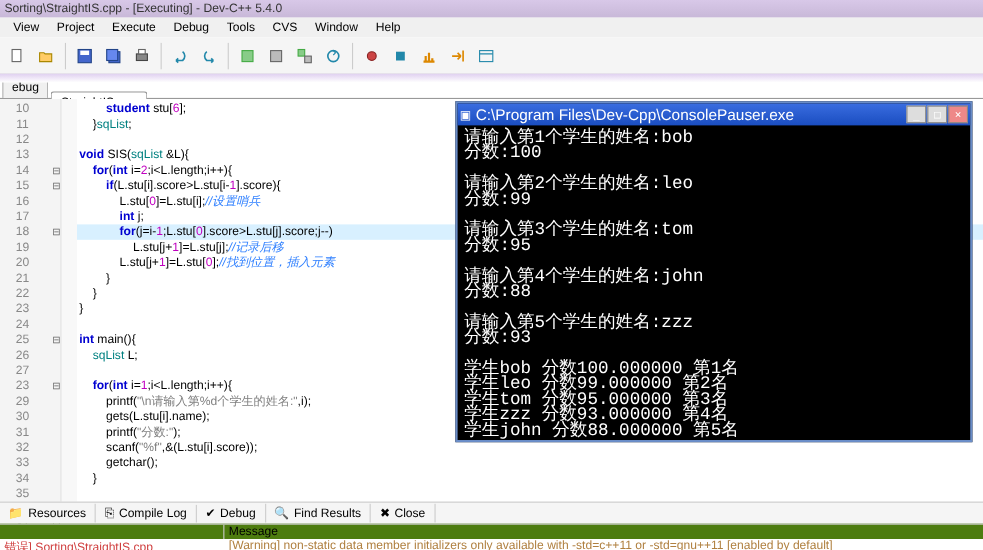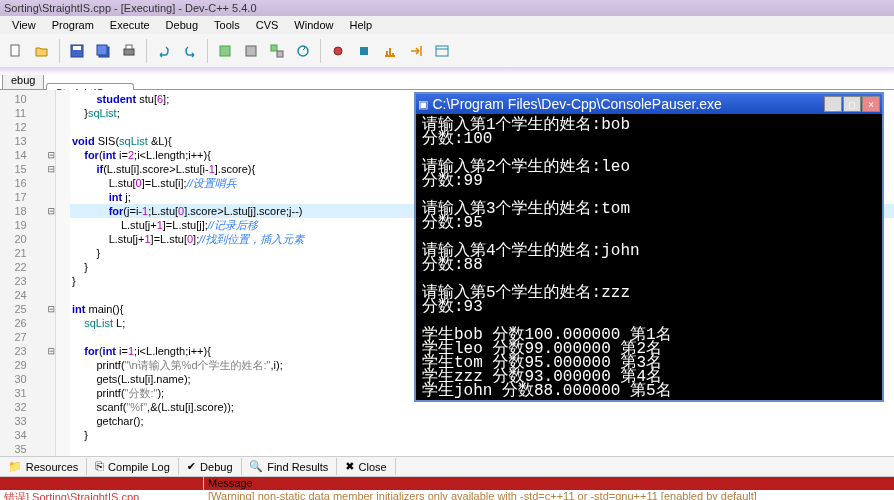--- a/index.html
+++ b/index.html
@@ -34,35 +34,35 @@
 
 .console { position: absolute; right: 10px; top: 92px; width: 470px; height: 310px; border: 2px solid #6a8dc8; background: #000; z-index: 5; }
 .console-title { height: 20px; background: linear-gradient(#3a6de0, #1a4dc0); color: #fff; display: flex; align-items: center; padding: 0 2px; }
 .console-title .t { flex: 1; padding-left: 4px; font-size: 14px; }
 .cwin-btn { width: 18px; height: 16px; background: #ddd; border: 1px solid #888; margin-left: 1px; display: inline-flex; align-items: center; justify-content: center; font-size: 10px; font-family: monospace; }
 .cwin-btn.close { background: #e88; }
 .console-body { padding: 4px 6px; color: #fff; font-family: "SimSun", "Courier New", monospace; font-size: 16px; line-height: 14px; white-space: pre; }
 
 .bottom-tabs { position: absolute; bottom: 24px; left: 0; right: 0; height: 20px; background: #f5f5f5; border-top: 1px solid #ccc; display: flex; align-items: center; }
 .bottom-tabs .bt { padding: 2px 8px; border-right: 1px solid #ccc; display: inline-flex; align-items: center; gap: 4px; }
-.hdr-row { position: absolute; bottom: 10px; left: 0; right: 0; height: 14px; background: #b91c1c; border-top: 1px solid #ccc; display: flex; }
+.hdr-row { position: absolute; bottom: 10px; left: 0; right: 0; height: 14px; background: #4d7c0f; border-top: 1px solid #ccc; display: flex; }
 .hdr-row .c1 { width: 204px; padding-left: 4px; border-right: 1px solid #ccc; }
 .hdr-row .c2 { flex: 1; padding-left: 4px; }
 .status-row { position: absolute; bottom: 0; left: 0; right: 0; height: 10px; background: #fff; display: flex; font-size: 10px; color: #b08040; overflow: hidden; }
 .status-row .s1 { width: 204px; padding-left: 4px; color: #d04040; }
 .status-row .s2 { flex: 1; padding-left: 4px; }
 
 svg { width: 16px; height: 16px; }
 </style>
 </head>
 <body>
 
 <div class="titlebar">Sorting\StraightIS.cpp - [Executing] - Dev-C++ 5.4.0</div>
 
-<div class="menubar" id="menubar"><span>View</span><span>Program</span><span>Execute</span><span>Debug</span><span>Tools</span><span>CVS</span><span>Window</span><span>Help</span></div>
+<div class="menubar" id="menubar"><span>View</span><span>Project</span><span>Execute</span><span>Debug</span><span>Tools</span><span>CVS</span><span>Window</span><span>Help</span></div>
 
 <div class="toolbar">
   <button class="tool-btn">
       <svg viewBox="0 0 16 16">
         <rect x="3" y="2" width="8" height="11" fill="#fff" stroke="#666"></rect>
       </svg>
     </button>
   <button class="tool-btn">
       <svg viewBox="0 0 16 16">
         <path d="M2 5h4l1 1h6v7H2z" fill="#fc6" stroke="#a80"></path>

